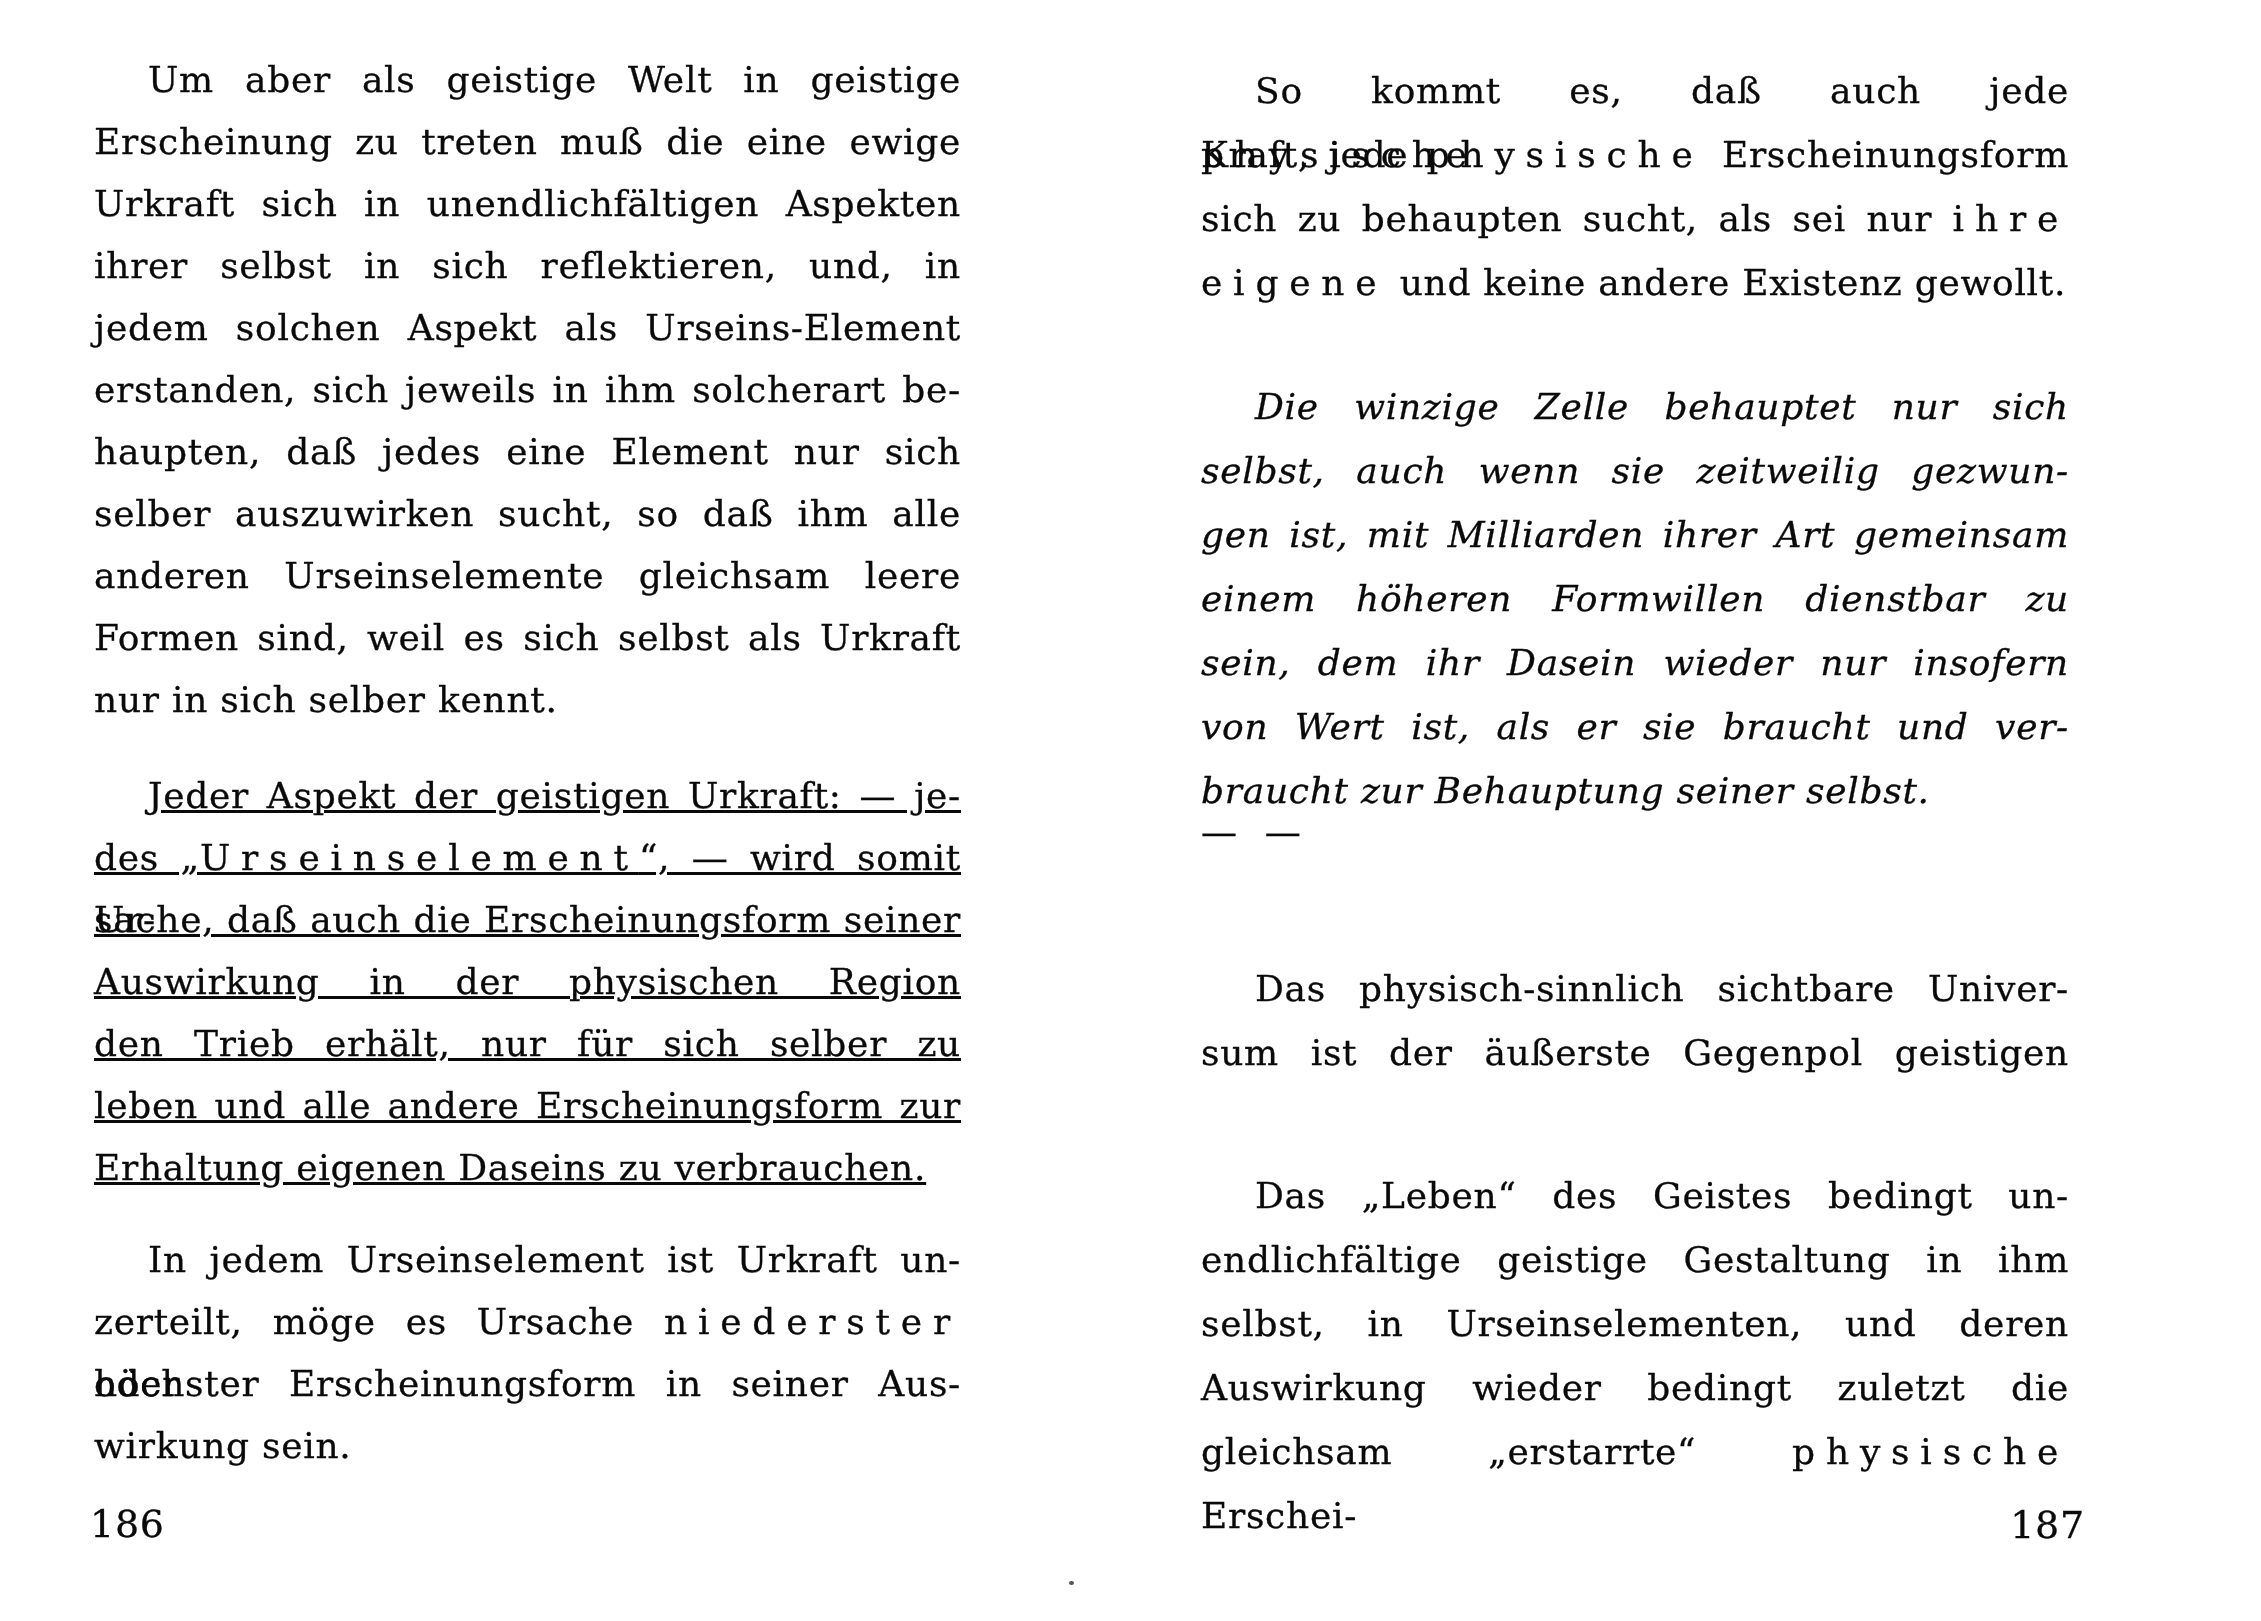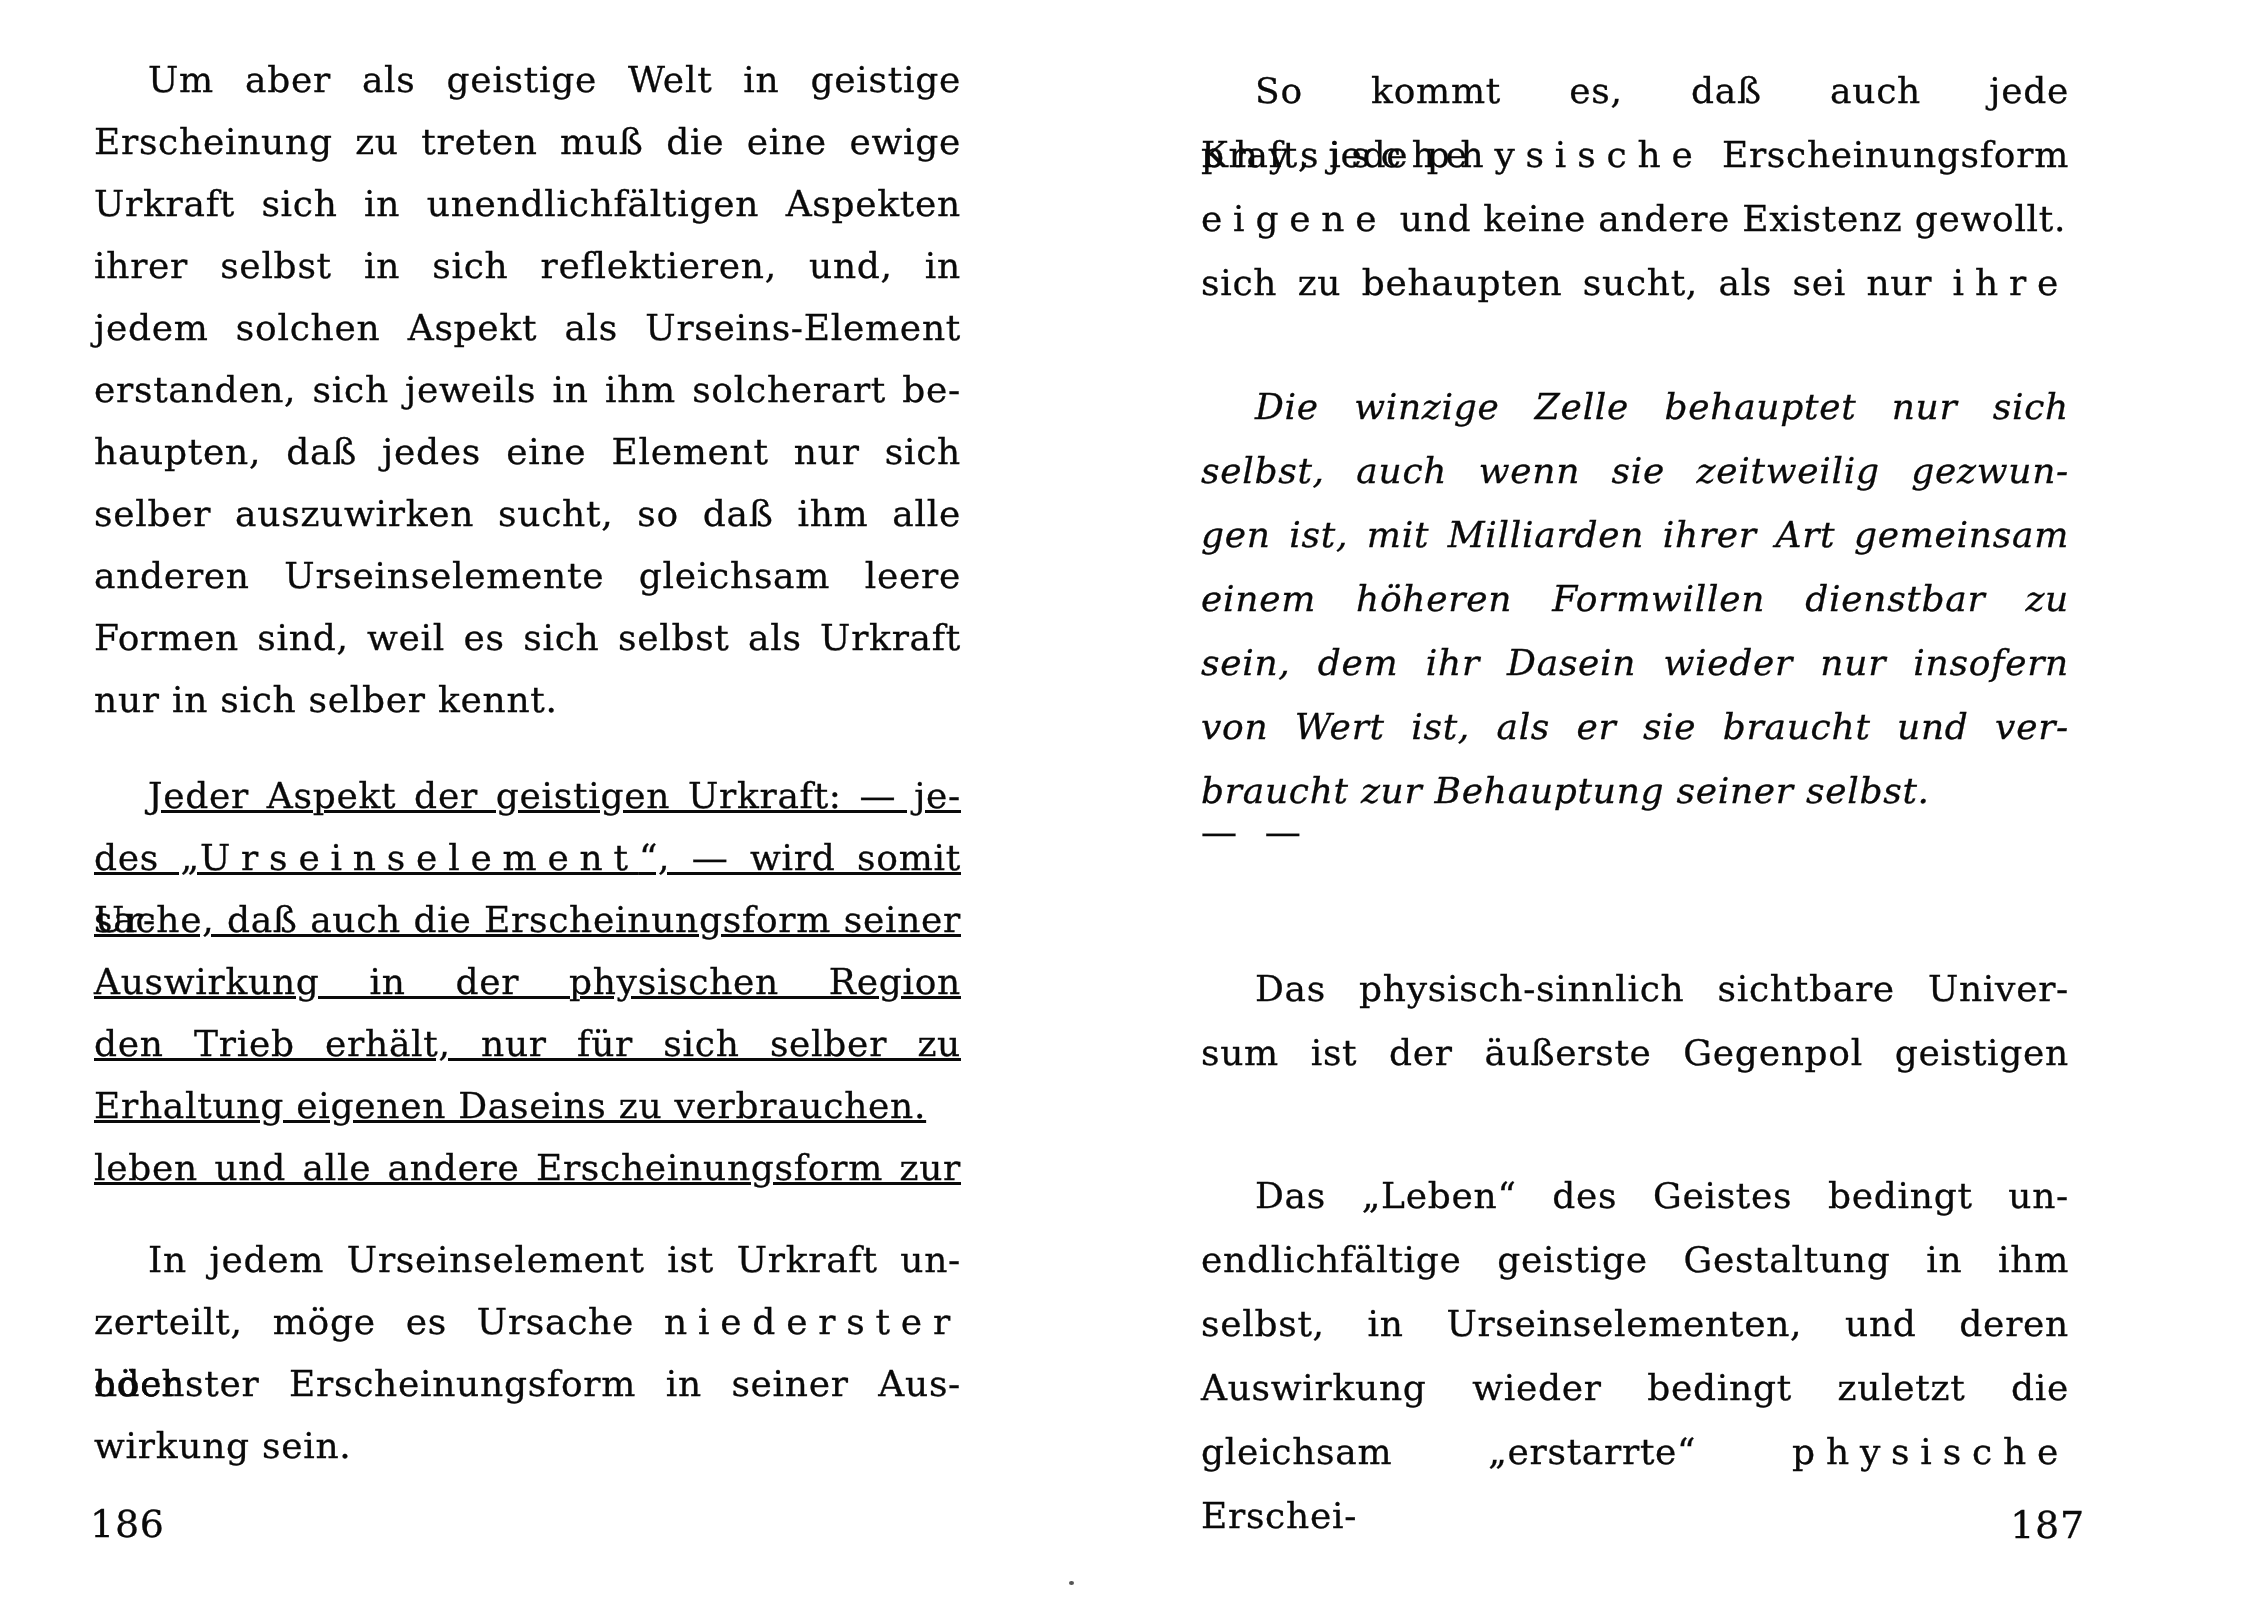--- a/index.html
+++ b/index.html
@@ -77,41 +77,41 @@
       <div class="ln j"><span>Formen sind, weil es sich selbst als Urkraft</span><span class="sp"></span><span></span></div>
       <div class="ln last"><span>nur in sich selber kennt.</span></div>
     </div>
 
     <div class="para lh-l" id="lp2" style="left:94px; top:765px; width:867px;text-decoration:underline;">
       <div class="ln j first"><span>Jeder Aspekt der geistigen Urkraft: — je-</span><span class="sp"></span><span></span></div>
       <div class="ln j"><span>des „</span><span class="sp">Urseinselement</span><span>“, — wird somit Ur-</span></div>
       <div class="ln j"><span>sache, daß auch die Erscheinungsform seiner</span><span class="sp"></span><span></span></div>
       <div class="ln j"><span>Auswirkung in der physischen Region</span><span class="sp"></span><span></span></div>
       <div class="ln j"><span>den Trieb erhält, nur für sich selber zu</span><span class="sp"></span><span></span></div>
+      <div class="ln j"><span>leben und alle andere Erscheinungsform zur</span><span class="sp"></span><span></span></div>
       <div class="ln last"><span>Erhaltung eigenen Daseins zu verbrauchen.</span></div>
-      <div class="ln j"><span>leben und alle andere Erscheinungsform zur</span><span class="sp"></span><span></span></div>
     </div>
 
     <div class="para lh-l" id="lp3" style="left:94px; top:1229px; width:867px;">
       <div class="ln j first"><span>In jedem Urseinselement ist Urkraft un-</span><span class="sp"></span><span></span></div>
       <div class="ln j"><span>zerteilt, möge es Ursache </span><span class="sp">niederster</span><span> oder</span></div>
       <div class="ln j"><span>höchster Erscheinungsform in seiner Aus-</span><span class="sp"></span><span></span></div>
       <div class="ln last"><span>wirkung sein.</span></div>
     </div>
 
     <div class="pagenum" id="pn-left" style="left:90px; top:1493px;text-align:right;">186</div>
   </section>
 
   <section>
 
     <div class="para lh-r" id="rp1" style="left:1201px; top:59px; width:868px;">
       <div class="ln j first"><span>So kommt es, daß auch jede </span><span class="sp">physische</span><span></span></div>
       <div class="ln j"><span>Kraft, jede </span><span class="sp">physische</span><span> Erscheinungsform</span></div>
+      <div class="ln j"><span>sich zu behaupten sucht, als sei nur </span><span class="sp">ihre</span><span></span></div>
       <div class="ln last"><span></span><span class="sp">eigene</span><span> und keine andere Existenz gewollt.</span></div>
-      <div class="ln j"><span>sich zu behaupten sucht, als sei nur </span><span class="sp">ihre</span><span></span></div>
     </div>
 
     <div class="para lh-r" id="rp2" style="left:1201px; top:375px; width:868px;font-style:italic;">
       <div class="ln j first"><span>Die winzige Zelle behauptet nur sich</span><span class="sp"></span><span></span></div>
       <div class="ln j"><span>selbst, auch wenn sie zeitweilig gezwun-</span><span class="sp"></span><span></span></div>
       <div class="ln j"><span>gen ist, mit Milliarden ihrer Art gemeinsam</span><span class="sp"></span><span></span></div>
       <div class="ln j"><span>einem höheren Formwillen dienstbar zu</span><span class="sp"></span><span></span></div>
       <div class="ln j"><span>sein, dem ihr Dasein wieder nur insofern</span><span class="sp"></span><span></span></div>
       <div class="ln j"><span>von Wert ist, als er sie braucht und ver-</span><span class="sp"></span><span></span></div>
       <div class="ln last"><span>braucht zur Behauptung seiner selbst.</span></div>

